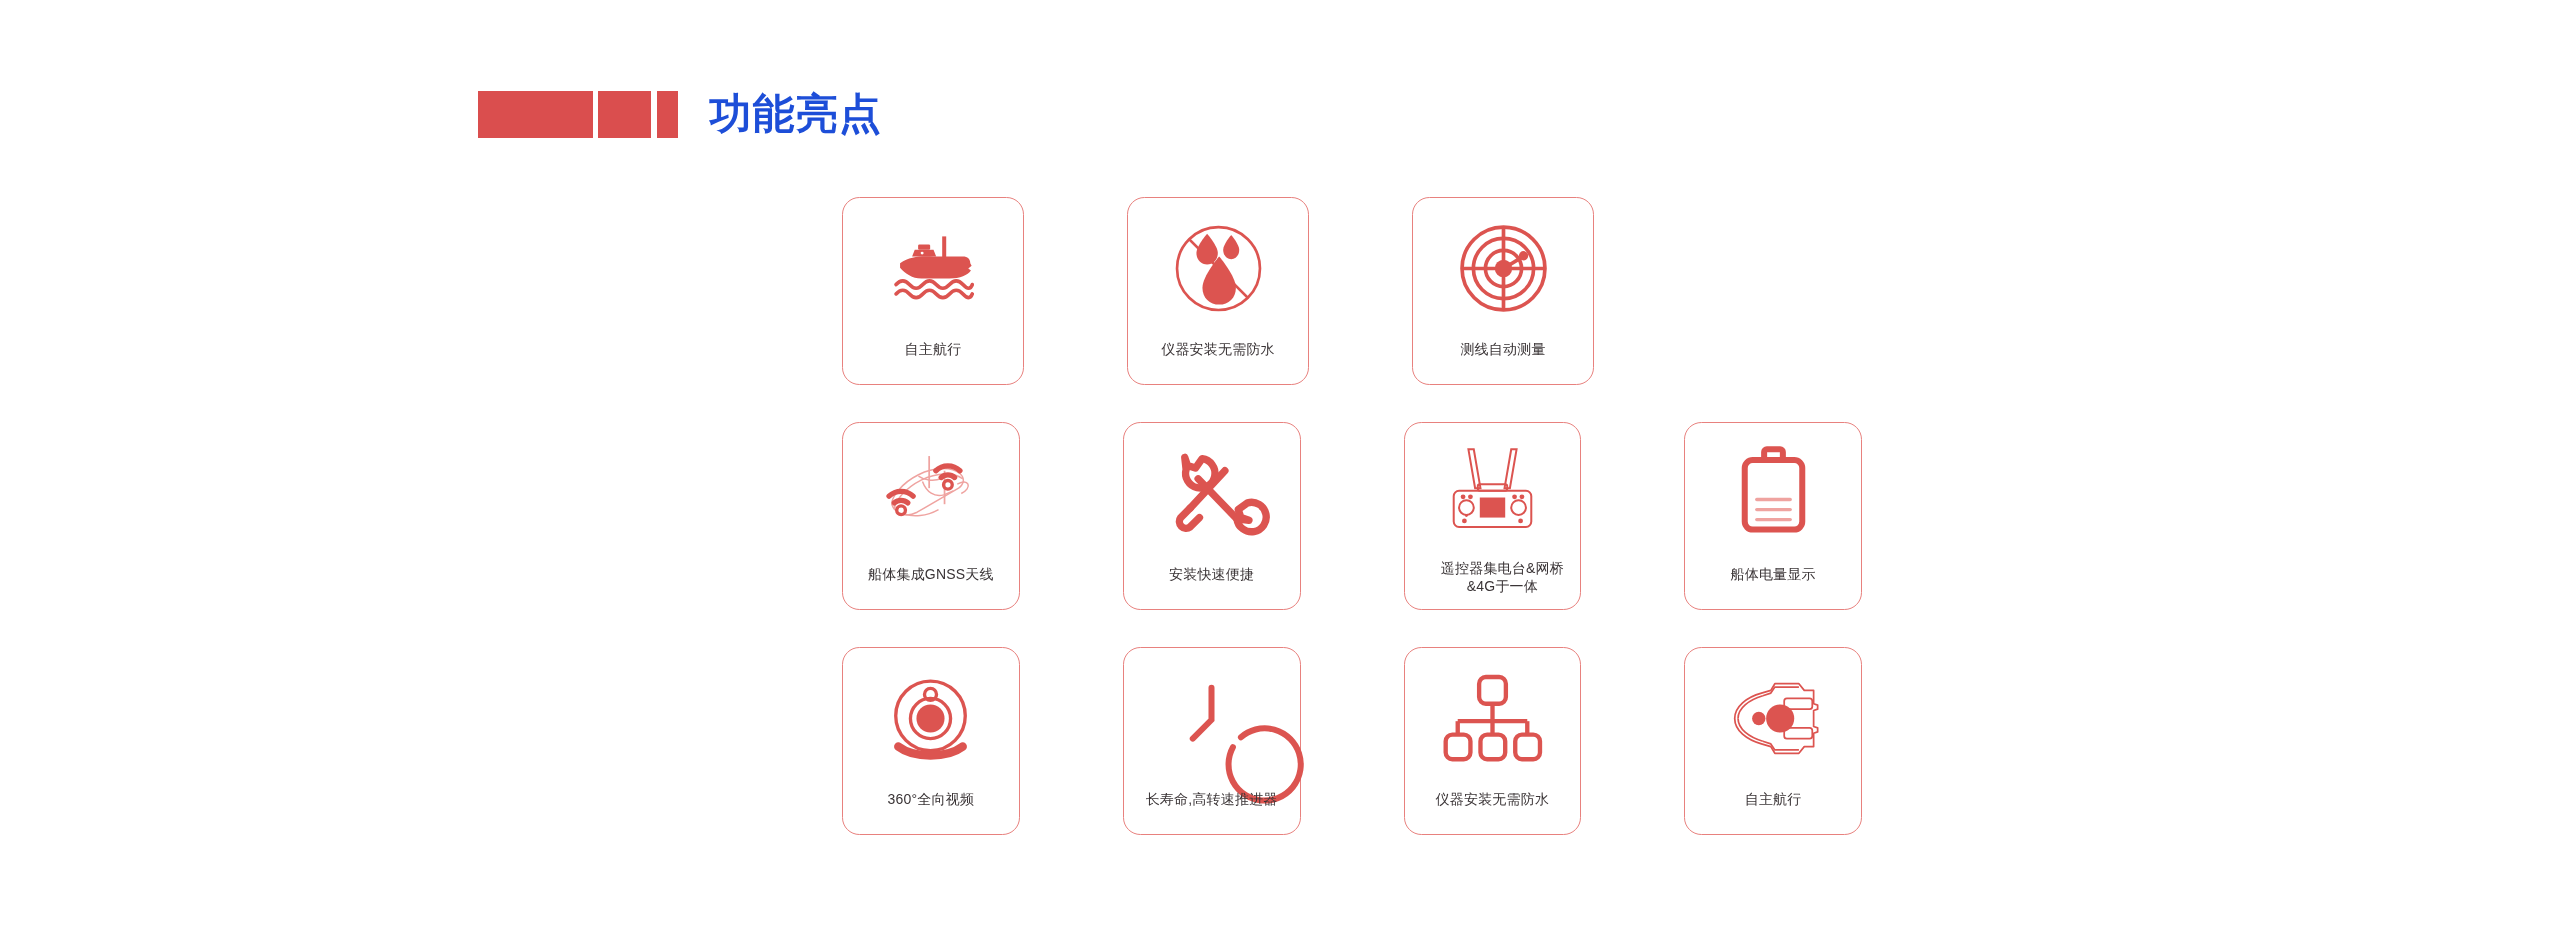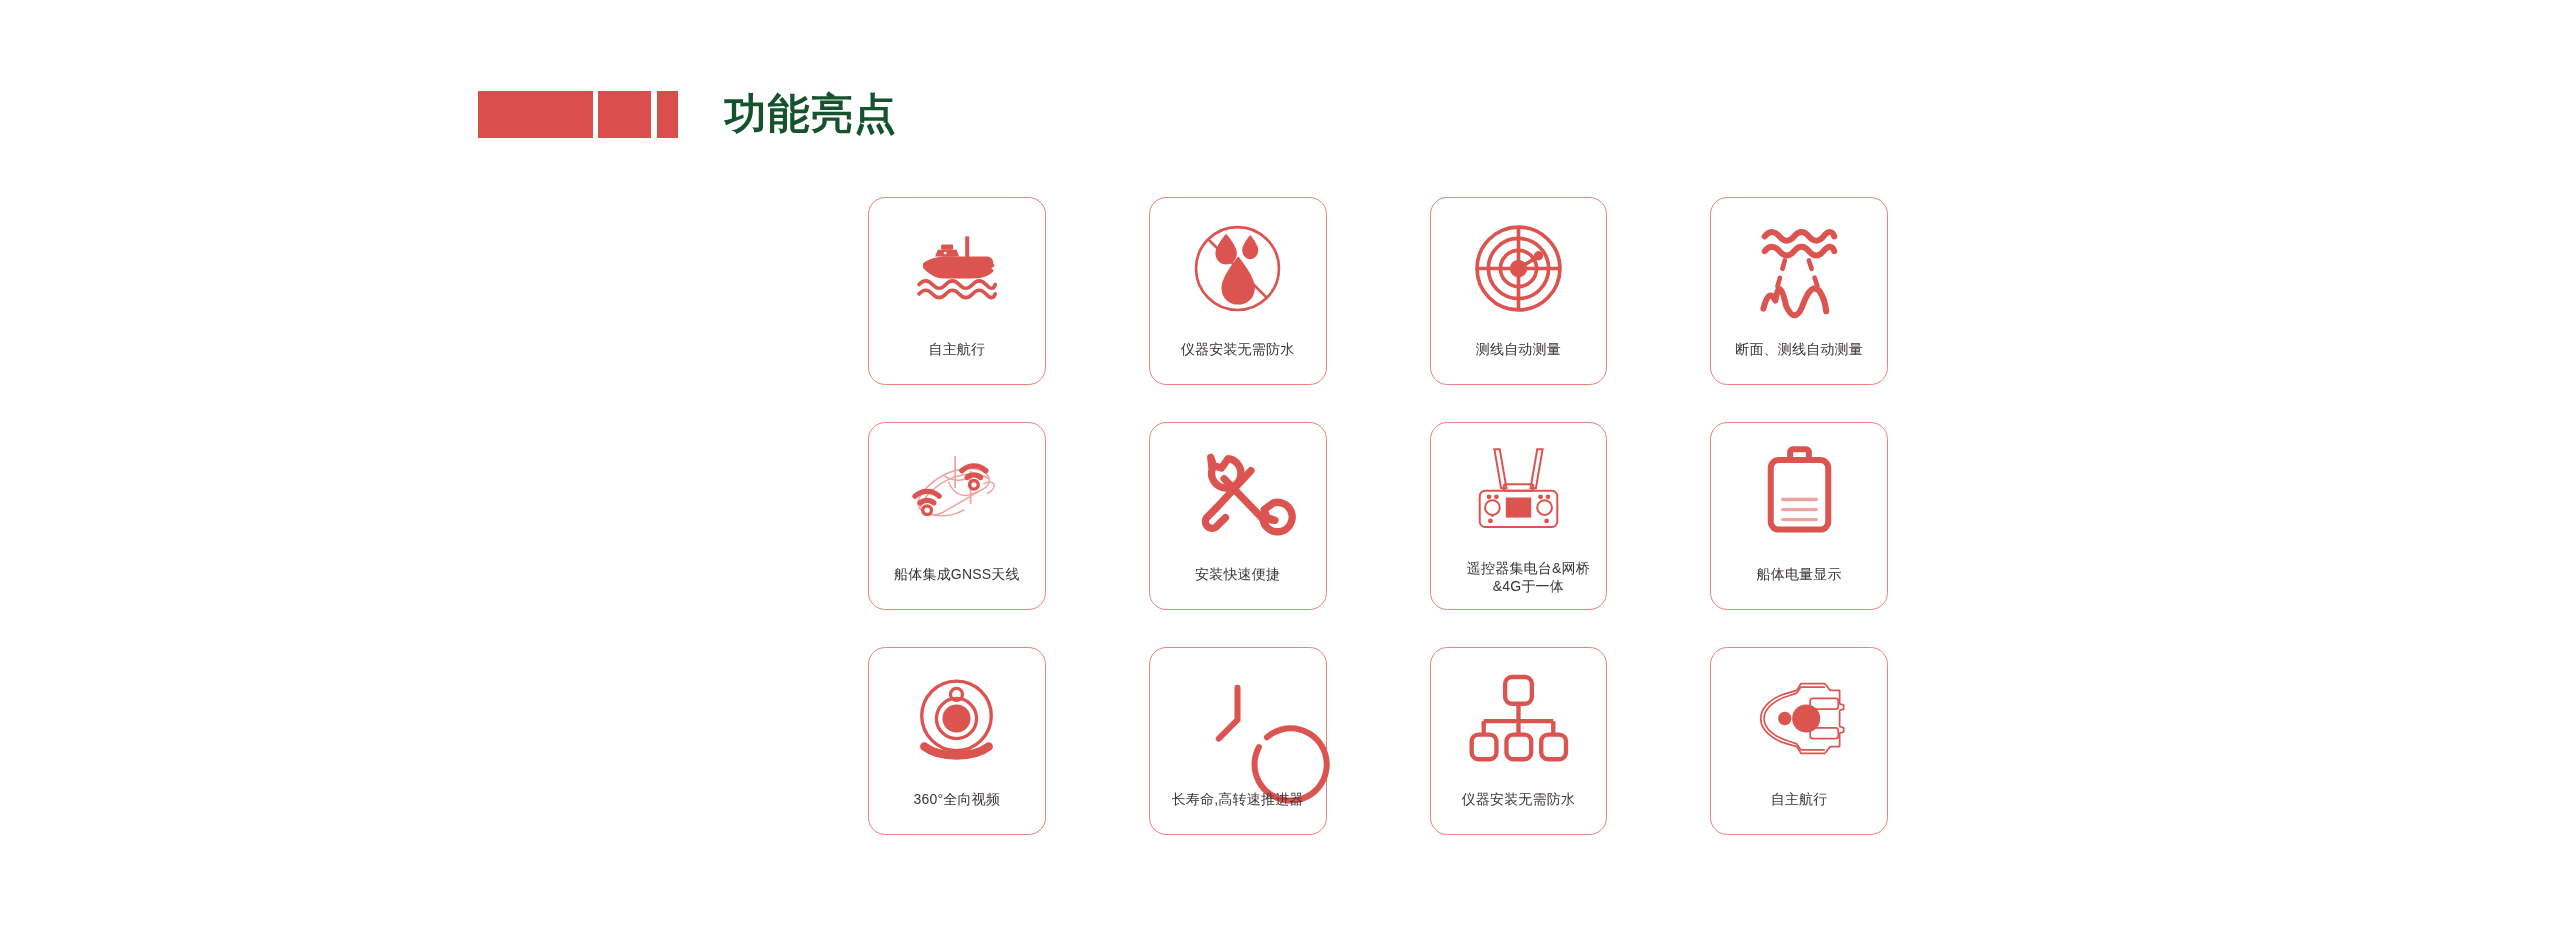--- a/index.html
+++ b/index.html
@@ -32,34 +32,34 @@
   .bar {
     background: #DA4E4E;
     height: 47px;
     margin-right: 5.4px;
   }
   .bar.wide   { width: 115px; }
   .bar.medium { width: 53px; }
   .bar.narrow { width: 21px; }
 
   #page-title {
-    margin-left: 41px;
+    margin-left: 26px;
     font-size: 42px;
     font-weight: bold;
-    color: #14532d;
+    color: #1d4ed8;
     letter-spacing: 1.3px;
     line-height: 1;
     white-space: nowrap;
     font-family: "Liberation Sans", "DejaVu Sans", sans-serif;
   }
 
   
   #card-grid {
     position: absolute;
-    left: 868px;
+    left: 842px;
     top: 197px;
     width: 1020px;
   }
   .card-row {
     display: flex;
     margin-bottom: 37px;
   }
   .card-row:last-child { margin-bottom: 0; }
 
   .card {
@@ -166,36 +166,20 @@
             <line x1="18" y1="80" x2="142" y2="80"></line>
             <path d="M80 80 L103 66 L110 62" stroke-linecap="round"></path>
           </g>
           <circle cx="80" cy="80" r="13" fill="#DC5450"></circle>
           <circle cx="110" cy="61" r="7" fill="#DC5450"></circle>
         </svg>
       </div>
       <div class="card-label">测线自动测量</div>
     </div>
 
-    <div class="card">
-      <div class="card-icon">
-        <svg viewBox="0 0 160 160" width="107" height="107">
-          <g fill="none" stroke="#DC5450" stroke-width="9" stroke-linecap="round">
-            <path d="M28 32 q11 -13 22 0 t22 0 t22 0 t22 0 t16 0"></path>
-            <path d="M28 54 q11 -13 22 0 t22 0 t22 0 t22 0 t16 0"></path>
-          </g>
-          <g fill="none" stroke="#DC5450" stroke-width="7" stroke-linecap="round" stroke-dasharray="13 14">
-            <path d="M58 68 L44 118"></path>
-            <path d="M94 68 L110 116"></path>
-          </g>
-          <path d="M26 140 q8 -32 18 -12 q6 -38 16 8 q14 30 26 -4 q12 -32 24 -18 q8 12 10 30" fill="none" stroke="#DC5450" stroke-width="9" stroke-linecap="round" stroke-linejoin="round"></path>
-        </svg>
-      </div>
-      <div class="card-label">断面、测线自动测量</div>
-    </div>
 
   </div>
 
   <div class="card-row">
 
     <div class="card">
       <div class="card-icon">
         <svg viewBox="0 0 160 160" width="107" height="107">
           <g fill="none" stroke="#EFA3A0" stroke-width="2.2" stroke-linejoin="round">
             <path d="M22 96 C22 84 38 64 62 52 C86 40 112 40 124 50 C132 57 130 66 122 72 L60 108 C44 116 28 112 22 96 Z"></path>

